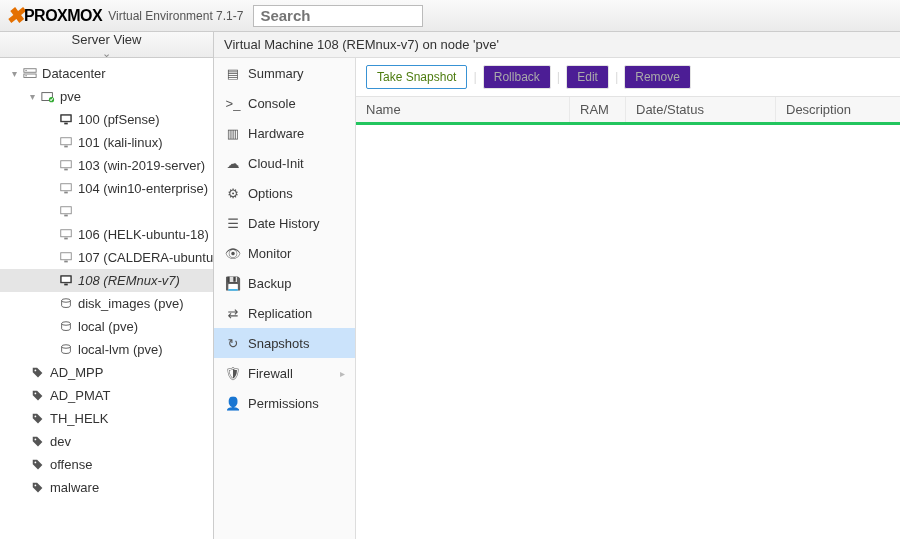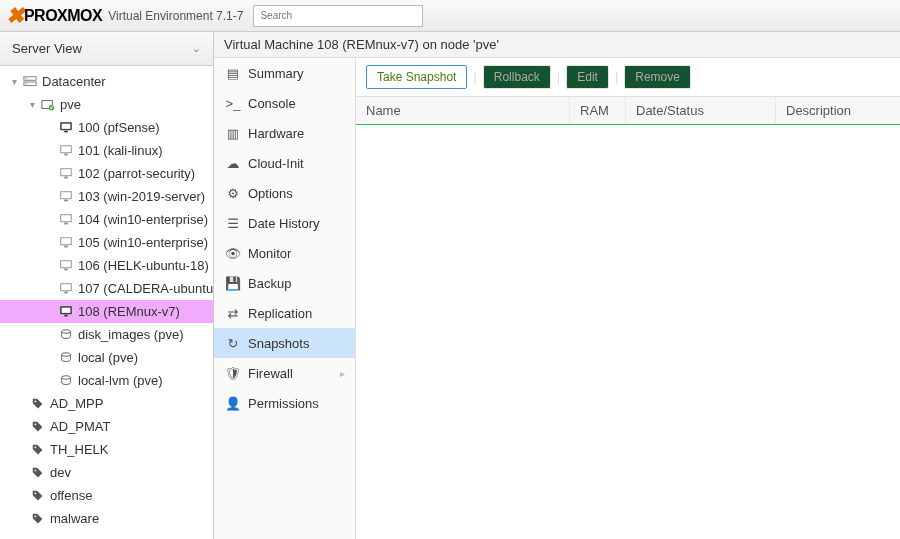--- a/index.html
+++ b/index.html
@@ -3,56 +3,56 @@
   <meta charset="utf-8">
   <style>
     * { box-sizing: border-box; margin: 0; padding: 0; font-family: Arial, Helvetica, sans-serif; }
     body { font-size: 13px; color: #333; background: #f5f5f5; width: 900px; height: 539px; overflow: hidden; }
 
     
     .header { height: 32px; background: linear-gradient(#fafafa, #eaeaea); border-bottom: 1px solid #ccc; display: flex; align-items: center; padding: 0 6px; }
     .logo { display: flex; align-items: center; font-weight: bold; font-size: 16px; color: #000; letter-spacing: -0.5px; }
     .logo .x1 { color: #e57000; font-size: 22px; font-weight: 900; font-family: Georgia, serif; font-style: italic; }
     .env-label { margin-left: 6px; font-size: 12px; color: #555; }
-    .search-box { margin-left: 10px; width: 170px; height: 22px; border: 1px solid #bbb; background: #fff; padding: 0 6px; font-size: 10px; color: #999; }
+    .search-box { margin-left: 10px; width: 170px; height: 22px; border: 1px solid #bbb; background: #fff; padding: 0 6px; font-size: 15px; color: #999; font-weight: bold; }
 
     .columns { display: flex; height: calc(539px - 32px); }
 
     
     .server-view-panel { width: 214px; background: #fff; border-right: 1px solid #ccc; display: flex; flex-direction: column; }
-    .panel-header { height: 34px; background: linear-gradient(#f9f9f9, #ececec); border-bottom: 1px solid #ccc; display: flex; align-items: center; justify-content: space-between; padding: 0 12px; font-size: 13px; }
+    .panel-header { height: 26px; background: linear-gradient(#f9f9f9, #ececec); border-bottom: 1px solid #ccc; display: flex; align-items: center; justify-content: space-between; padding: 0 4px; font-size: 13px; flex-direction: column; }
     .panel-header .chev { color: #888; font-size: 11px; }
     .tree { padding: 4px 0; overflow: hidden; }
     .tree-item { display: flex; align-items: center; height: 23px; padding: 0 4px; white-space: nowrap; cursor: pointer; }
-    .tree-item.selected { background: #f0abfc; }
+    .tree-item.selected { background: #e5e5e5; font-style: italic; }
     .tree-item.depth1 { padding-left: 12px; }
     .tree-item.depth2 { padding-left: 30px; }
     .tree-item.depth3 { padding-left: 58px; }
     .tree-item .togg { width: 10px; font-size: 10px; color: #999; }
     .t-icon { width: 16px; display: inline-flex; justify-content: center; margin-right: 4px; }
 
     
     .page-title { height: 26px; background: #f3f3f3; border-bottom: 1px solid #ddd; display: flex; align-items: center; padding: 0 10px; font-size: 13px; color: #333; }
     .body-row { display: flex; height: calc(100% - 26px); }
     .mid-nav { width: 142px; background: #fafafa; border-right: 1px solid #ddd; }
     .nav-item { display: flex; align-items: center; height: 30px; padding: 0 10px; cursor: pointer; color: #333; }
     .nav-item.selected { background: #cbe3fb; }
     .nav-item .n-icon { width: 18px; display: inline-flex; justify-content: center; margin-right: 6px; color: #555; }
     .nav-item .arrow { margin-left: auto; color: #bbb; font-size: 10px; }
 
     
     .content { flex: 1; background: #fff; display: flex; flex-direction: column; }
     .toolbar { height: 38px; display: flex; align-items: center; padding: 0 10px; gap: 4px; border-bottom: 1px solid transparent; }
     .btn { height: 24px; padding: 0 10px; border: 1px solid #ccc; background: #fff; border-radius: 2px; font-size: 12px; cursor: pointer; color: #333; }
     .btn.primary { border: 1px solid #3892d4; color: #4d7c0f; }
-    .btn.disabled { color: #aaa; border-color: #e3e3e3; cursor: default; background: #14532d; }
+    .btn.disabled { color: #aaa; border-color: #e3e3e3; cursor: default; background: #4c1d95; }
     .toolbar .sep { color: #ddd; margin: 0 2px; }
 
     .table { border-top: 1px solid #e3e3e3; }
-    .table-header { display: flex; background: #f7f7f7; border-bottom: 1px solid #22c55e; height: 28px; }
+    .table-header { display: flex; background: #f7f7f7; border-bottom: 3px solid #22c55e; height: 28px; }
     .th, .td { padding: 0 10px; display: flex; align-items: center; border-right: 1px solid #e9e9e9; font-size: 13px; }
     .th { color: #555; }
     .col-name { flex: 1; }
     .col-ram { width: 56px; }
     .col-date { width: 150px; }
     .col-desc { width: 124px; border-right: none; }
     .table-row { display: flex; height: 28px; border-bottom: 1px solid #f2f2f2; }
     .row-icon { margin-right: 8px; color: #555; }
 
     
@@ -122,48 +122,38 @@
           </span>
           <span>101 (kali-linux)</span>
         </div>
       <div class="tree-item depth3">
           <span class="t-icon">
             <svg class="i-svg" viewBox="0 0 16 16">
               <rect x="2" y="2" width="12" height="8" fill="none" stroke="#888"></rect>
               <rect x="6" y="11" width="4" height="2" fill="#888"></rect>
             </svg>
           </span>
-          <span>102 (parrot-security)</span>
-        </div>
-      <div class="tree-item depth3">
-          <span class="t-icon">
-            <svg class="i-svg" viewBox="0 0 16 16">
-              <rect x="2" y="2" width="12" height="8" fill="none" stroke="#888"></rect>
-              <rect x="6" y="11" width="4" height="2" fill="#888"></rect>
-            </svg>
-          </span>
           <span>103 (win-2019-server)</span>
         </div>
       <div class="tree-item depth3">
           <span class="t-icon">
             <svg class="i-svg" viewBox="0 0 16 16">
               <rect x="2" y="2" width="12" height="8" fill="none" stroke="#888"></rect>
               <rect x="6" y="11" width="4" height="2" fill="#888"></rect>
             </svg>
           </span>
           <span>104 (win10-enterprise)</span>
         </div>
       <div class="tree-item depth3">
           <span class="t-icon">
             <svg class="i-svg" viewBox="0 0 16 16">
               <rect x="2" y="2" width="12" height="8" fill="none" stroke="#888"></rect>
               <rect x="6" y="11" width="4" height="2" fill="#888"></rect>
             </svg>
           </span>
-          <span>105 (win10-enterprise)</span>
         </div>
       <div class="tree-item depth3">
           <span class="t-icon">
             <svg class="i-svg" viewBox="0 0 16 16">
               <rect x="2" y="2" width="12" height="8" fill="none" stroke="#888"></rect>
               <rect x="6" y="11" width="4" height="2" fill="#888"></rect>
             </svg>
           </span>
           <span>106 (HELK-ubuntu-18)</span>
         </div>

